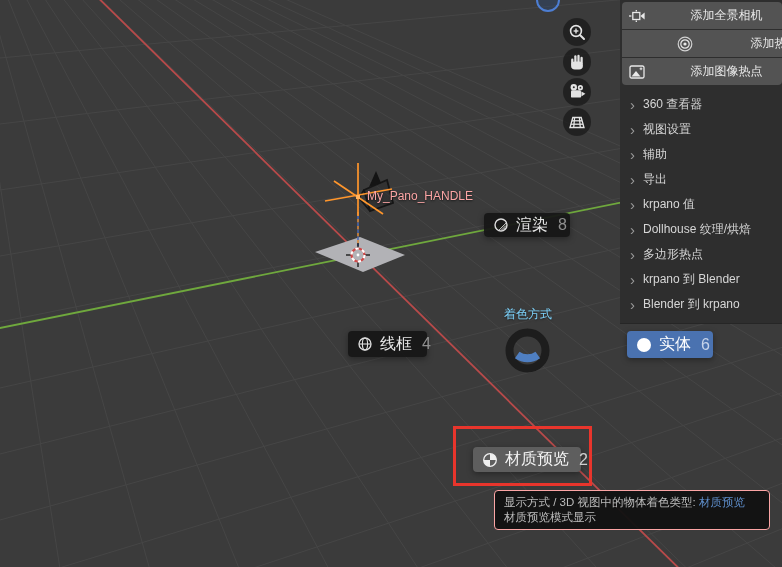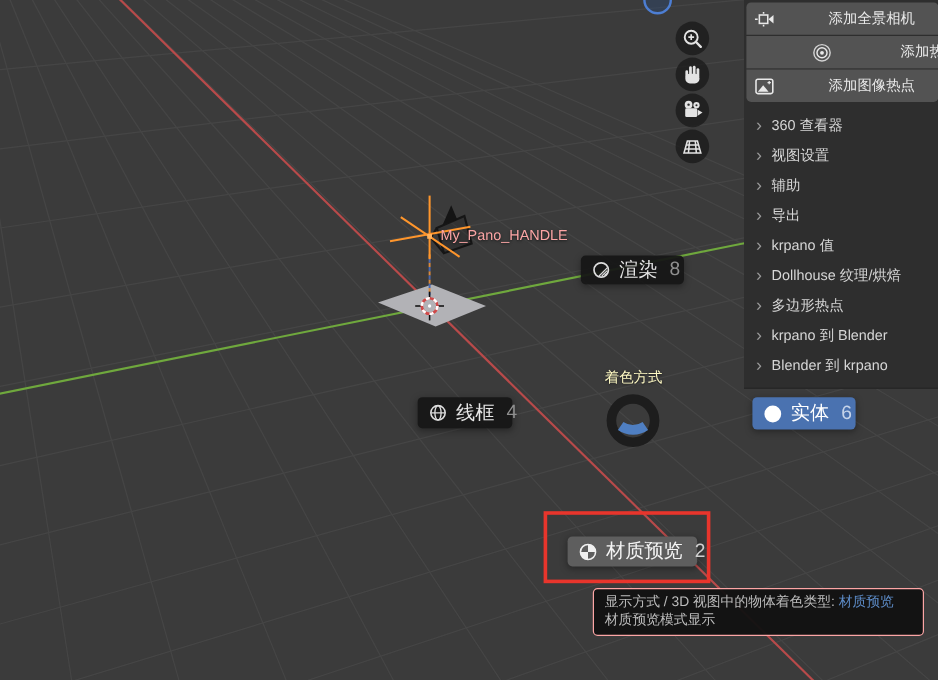--- a/index.html
+++ b/index.html
@@ -35,21 +35,21 @@
   }
   .pie-btn .icon{width:16px;height:16px;margin-right:7px;flex:none;display:flex;}
   .pie-btn .lbl{flex:1;text-align:center;white-space:nowrap;}
   .pie-btn .key{margin-left:10px;color:#8f8f8f;flex:none;}
   #pie-item-solid{background:#4a72b0;color:#ffffff;}
   #pie-item-solid .key{color:#c6d4ea;}
   #pie-item-material{background:#5e5e5e;color:#f4f4f4;}
   #pie-item-material .key{color:#d0d0d0;}
   #pie-title{
     left:487px;top:306px;width:82px;text-align:center;font-size:12px;
-    color:#fef9c3;text-shadow:0 1px 2px rgba(0,0,0,.5);z-index:5;
+    color:#7dd3fc;text-shadow:0 1px 2px rgba(0,0,0,.5);z-index:5;
   }
   #pie-center{left:503px;top:326px;z-index:5;}
   
   #highlight-rect{
     left:453px;top:426px;width:139px;height:60px;
     border:3px solid #e8352c;z-index:6;box-sizing:border-box;
   }
   
   #tooltip{
     left:494px;top:490px;width:276px;box-sizing:border-box;

